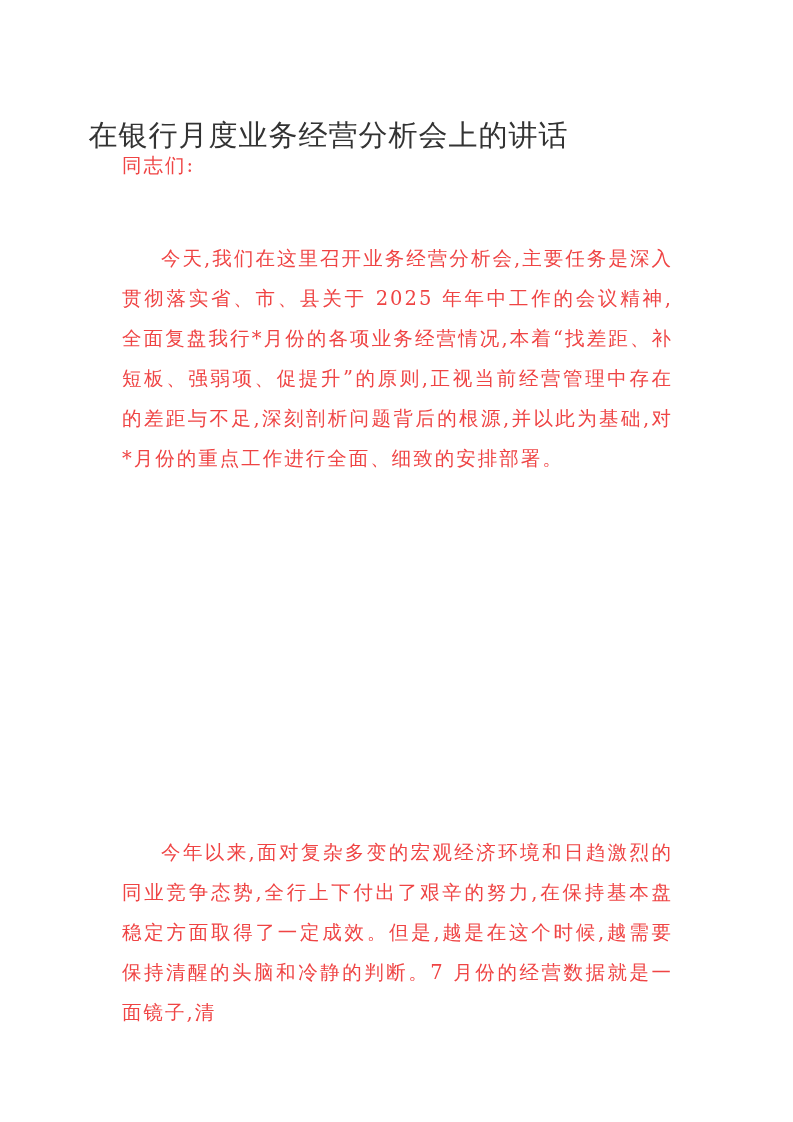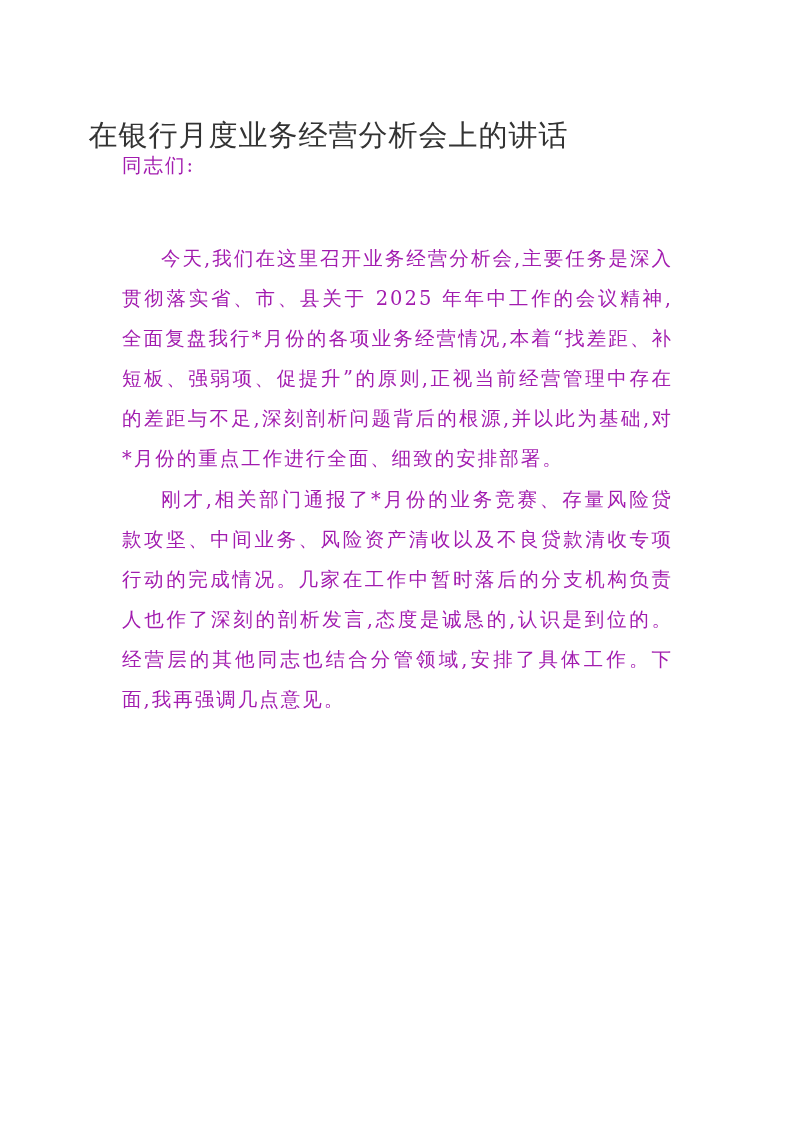--- a/index.html
+++ b/index.html
@@ -11,33 +11,33 @@
     .title {
       position: absolute; left: 0; top: 113px; width: 657px;
       text-align: center;
       font-family: "DejaVu Sans", sans-serif;
       font-size: 29px; color: #333333; letter-spacing: 1px;
       line-height: 44px;
     }
     .body-text {
       position: absolute; left: 122px; width: 551px;
       font-family: "DejaVu Serif", serif;
-      font-size: 19.5px; color: #a21caf;
+      font-size: 19.5px; color: #ef4444;
       line-height: 40px;
       text-align: justify;
       text-justify: inter-character;
       letter-spacing: 2px;
     }
     .salutation { top: 146px; }
     .p1 { top: 225px; text-indent: 39px; margin-top: 14px; }
     .p2 { top: 480px; text-indent: 39px; }
     .h1 { top: 737px; text-indent: 39px; font-family: "DejaVu Sans", sans-serif; color: #333333; }
     .p3 { top: 833px; text-indent: 39px; }
   </style>
 </head>
 <body>
 
 <div class="page">
   <div class="title">在银行月度业务经营分析会上的讲话</div>
   <div class="body-text salutation">同志们:</div>
   <div class="body-text p1">今天,我们在这里召开业务经营分析会,主要任务是深入贯彻落实省、市、县关于 2025 年年中工作的会议精神,全面复盘我行*月份的各项业务经营情况,本着“找差距、补短板、强弱项、促提升”的原则,正视当前经营管理中存在的差距与不足,深刻剖析问题背后的根源,并以此为基础,对*月份的重点工作进行全面、细致的安排部署。</div>
-  <div class="body-text p2">刚才,相关部门通报了*月份的业务竞赛、存量风险贷款攻坚、中间业务、风险资产清收以及不良贷款清收专项行动的完成情况。几家在工作中暂时落后的分支机构负责人也作了深刻的剖析发言,态度是诚恳的,认识是到位的。经营层的其他同志也结合分管领域,安排了具体工作。下面,我再强调几点意见。</div>
+  <div class="body-text p3">今年以来,面对复杂多变的宏观经济环境和日趋激烈的同业竞争态势,全行上下付出了艰辛的努力,在保持基本盘稳定方面取得了一定成效。但是,越是在这个时候,越需要保持清醒的头脑和冷静的判断。7 月份的经营数据就是一面镜子,清</div>
 </div>
 
 </body></html>

